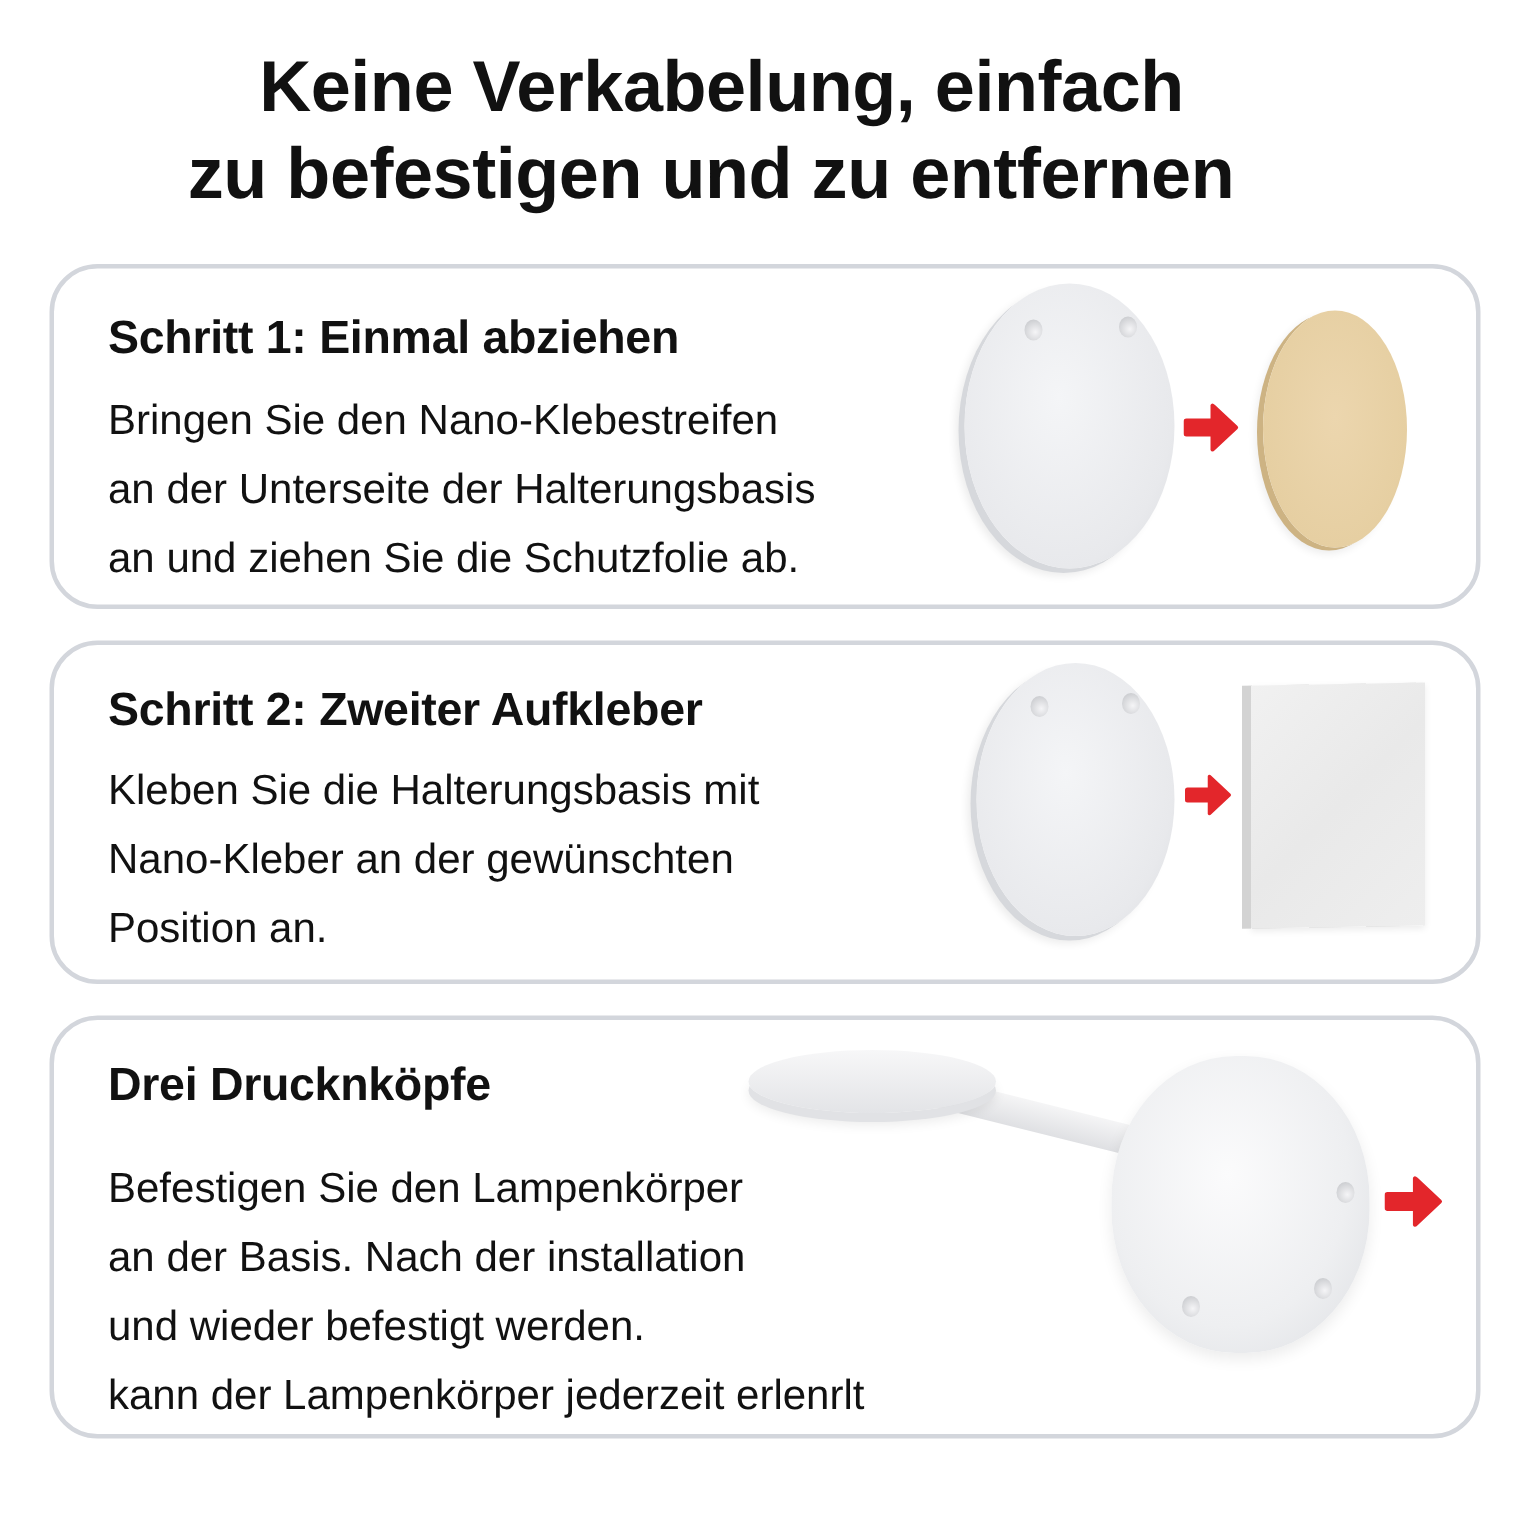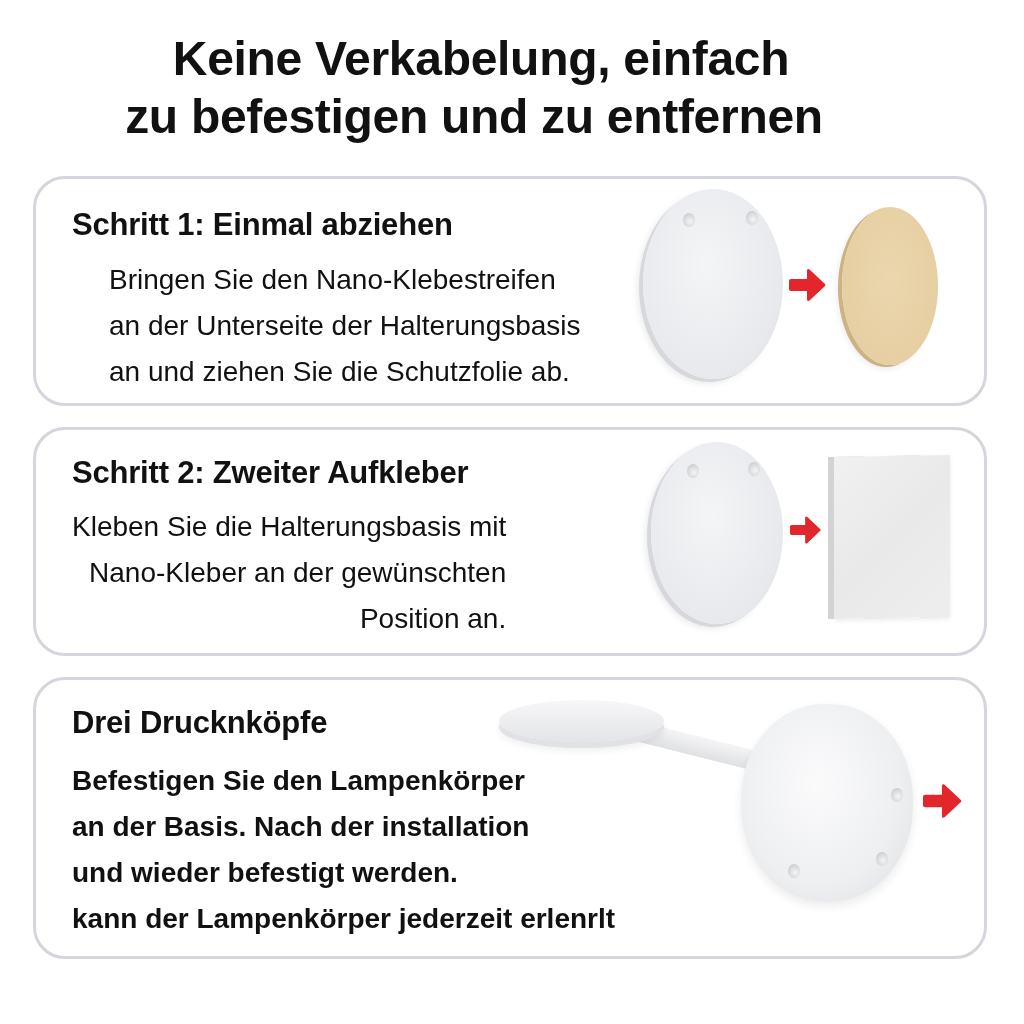--- a/index.html
+++ b/index.html
@@ -32,21 +32,21 @@
     .card {
       position: absolute;
       left: 33px;
       width: 954px;
       border: 3px solid #d3d6dc;
       border-radius: 32px;
       background: #ffffff;
       box-sizing: border-box;
     }
     .card-1 { top: 176px; height: 230px; }
-    .card-2 { top: 427px; height: 229px; text-align: right; }
+    .card-2 { top: 427px; height: 229px; }
     .card-3 { top: 677px; height: 282px; padding-left: 44px; }
 
     .card-title {
       position: absolute;
       left: 36px;
       font-weight: 700;
       font-size: 31px;
       line-height: 36px;
       letter-spacing: -0.2px;
       white-space: nowrap;
@@ -54,25 +54,25 @@
     .card-body {
       position: absolute;
       left: 36px;
       font-size: 28px;
       line-height: 46px;
       white-space: nowrap;
     }
     .card-body span { display: block; }
 
     .card-1 .card-title { top: 28px; }
-    .card-1 .card-body  { top: 78px; margin-left: 37px; }
+    .card-1 .card-body  { top: 78px; }
     .card-2 .card-title { top: 25px; }
     .card-2 .card-body  { top: 74px; }
     .card-3 .card-title { top: 25px; }
-    .card-3 .card-body  { top: 78px; font-weight: bold; }
+    .card-3 .card-body  { top: 89px; }
 
     .illus { position: absolute; }
     .disc {
       position: absolute;
       border-radius: 50%;
       background: radial-gradient(ellipse at 45% 40%, #f4f5f7 0%, #e8e9ec 70%, #d9dbdf 100%);
       box-shadow: -4px 3px 0 #d6d8dc, -6px 5px 6px rgba(0,0,0,0.08);
     }
     .hole {
       position: absolute;

